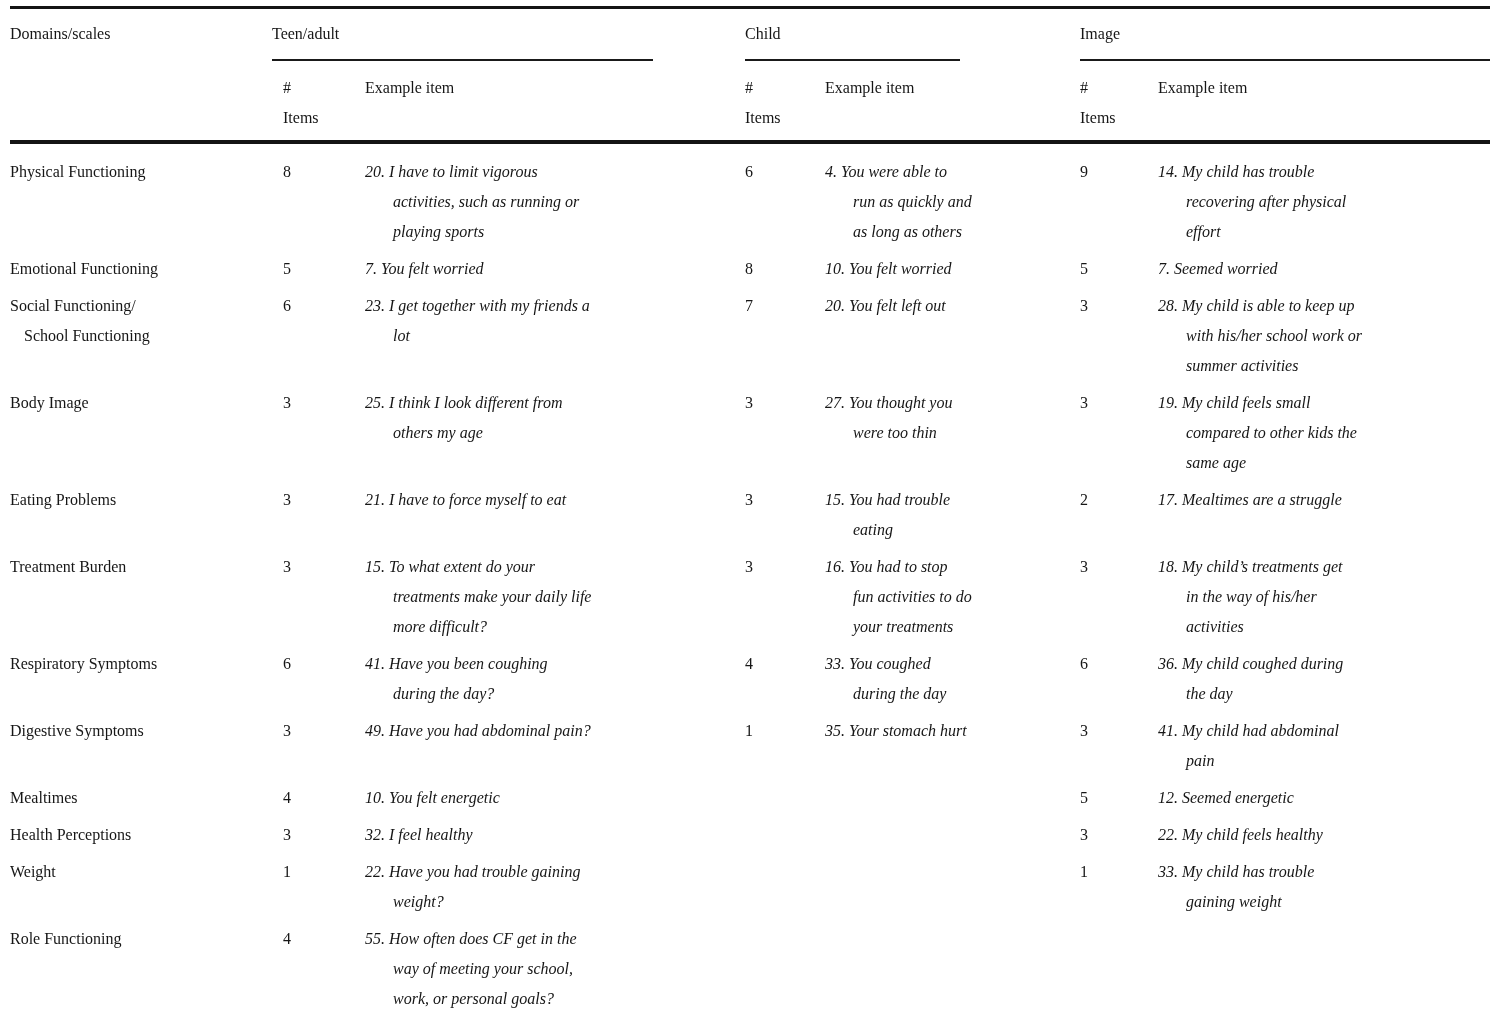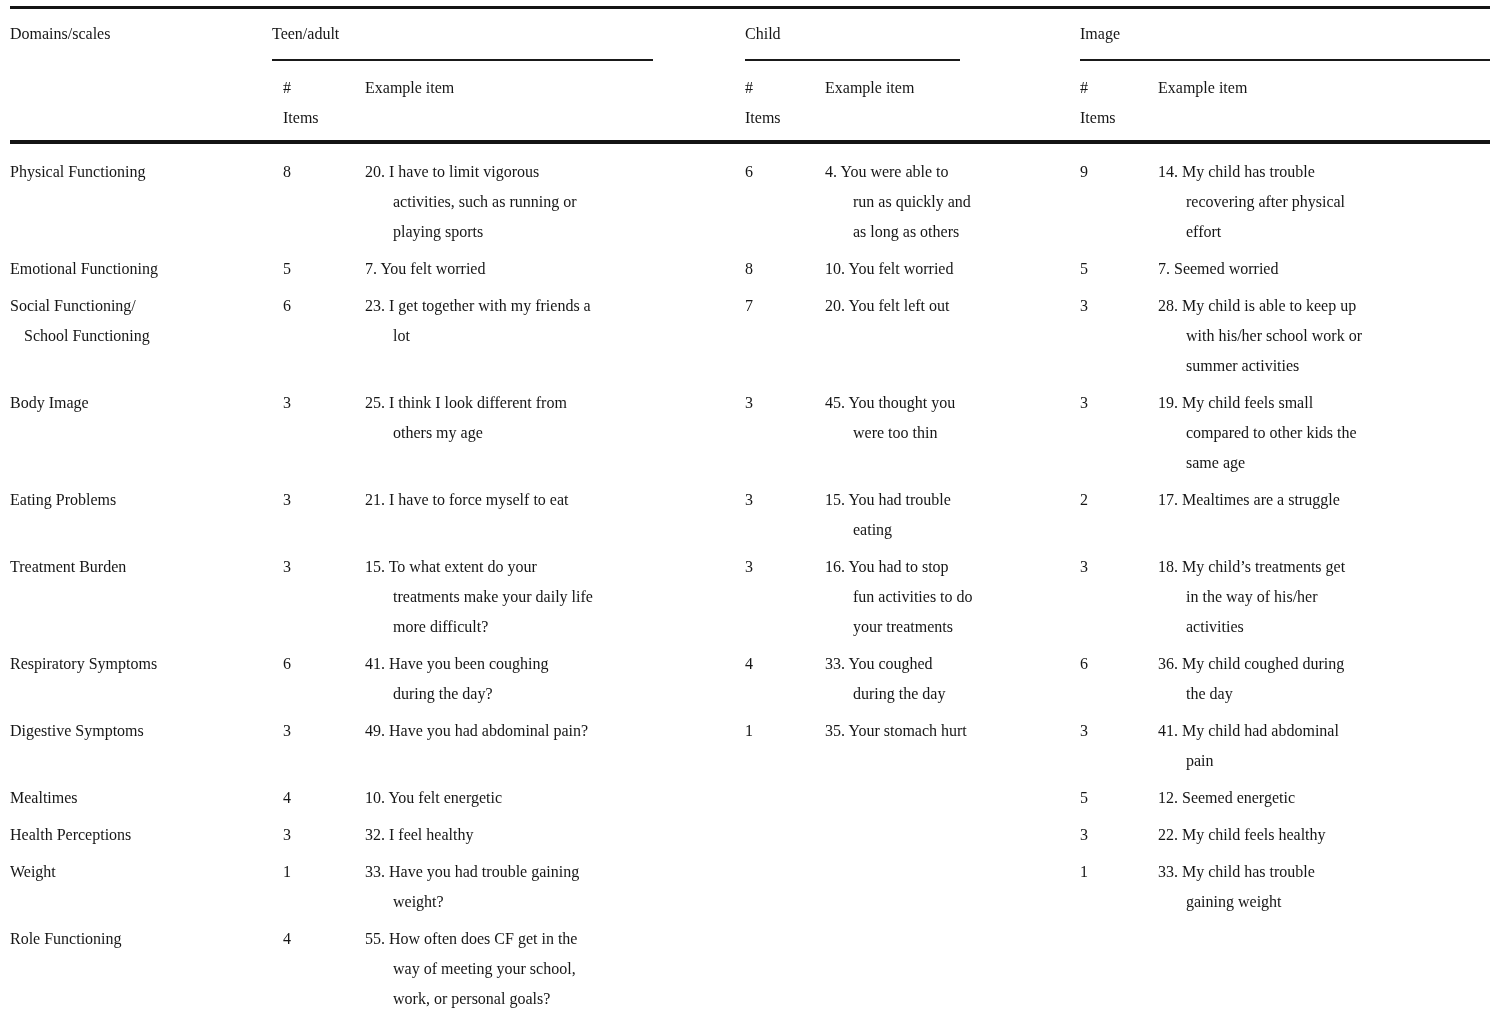--- a/index.html
+++ b/index.html
@@ -78,20 +78,21 @@
 
   td.domain {
     padding-left: 14px;
     text-indent: -14px;
     white-space: pre-line;
   }
   td.item {
     padding-left: 28px;
     text-indent: -28px;
     white-space: pre-line;
+    font-style: italic;
   }
   td.n { padding-left: 0; }
   tbody td:nth-child(2) { padding-left: 11px; }
 </style>
 </head>
 <body>
 
 <div class="page">
   <table class="scales">
     <colgroup>
@@ -165,21 +166,21 @@
           <td class="item">28. My child is able to keep up
 with his/her school work or
 summer activities</td>
         </tr>
         <tr>
           <td class="domain">Body Image</td>
           <td class="n">3</td>
           <td class="item">25. I think I look different from
 others my age</td>
           <td class="n">3</td>
-          <td class="item">45. You thought you
+          <td class="item">27. You thought you
 were too thin</td>
           <td class="n">3</td>
           <td class="item">19. My child feels small
 compared to other kids the
 same age</td>
         </tr>
         <tr>
           <td class="domain">Eating Problems</td>
           <td class="n">3</td>
           <td class="item">21. I have to force myself to eat</td>
@@ -240,21 +241,21 @@
           <td class="n">3</td>
           <td class="item">32. I feel healthy</td>
           <td class="n"></td>
           <td class="item"></td>
           <td class="n">3</td>
           <td class="item">22. My child feels healthy</td>
         </tr>
         <tr>
           <td class="domain">Weight</td>
           <td class="n">1</td>
-          <td class="item">33. Have you had trouble gaining
+          <td class="item">22. Have you had trouble gaining
 weight?</td>
           <td class="n"></td>
           <td class="item"></td>
           <td class="n">1</td>
           <td class="item">33. My child has trouble
 gaining weight</td>
         </tr>
         <tr>
           <td class="domain">Role Functioning</td>
           <td class="n">4</td>

